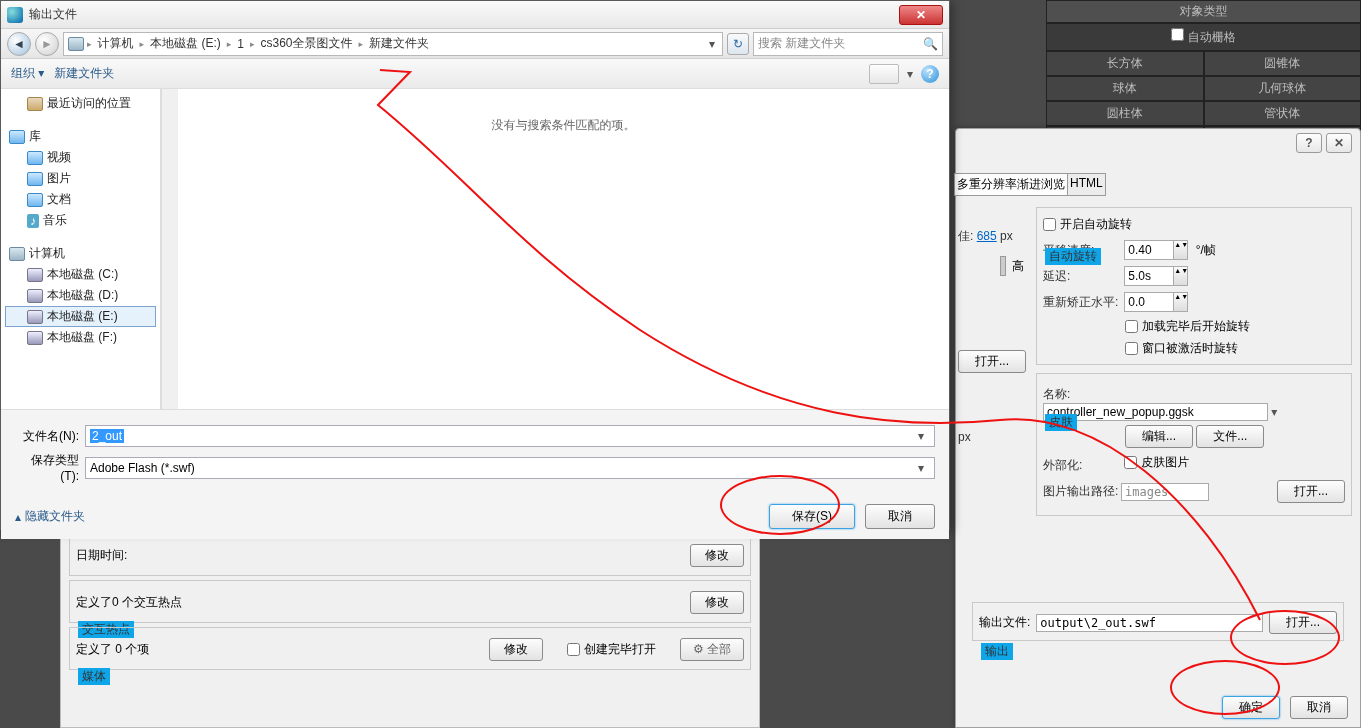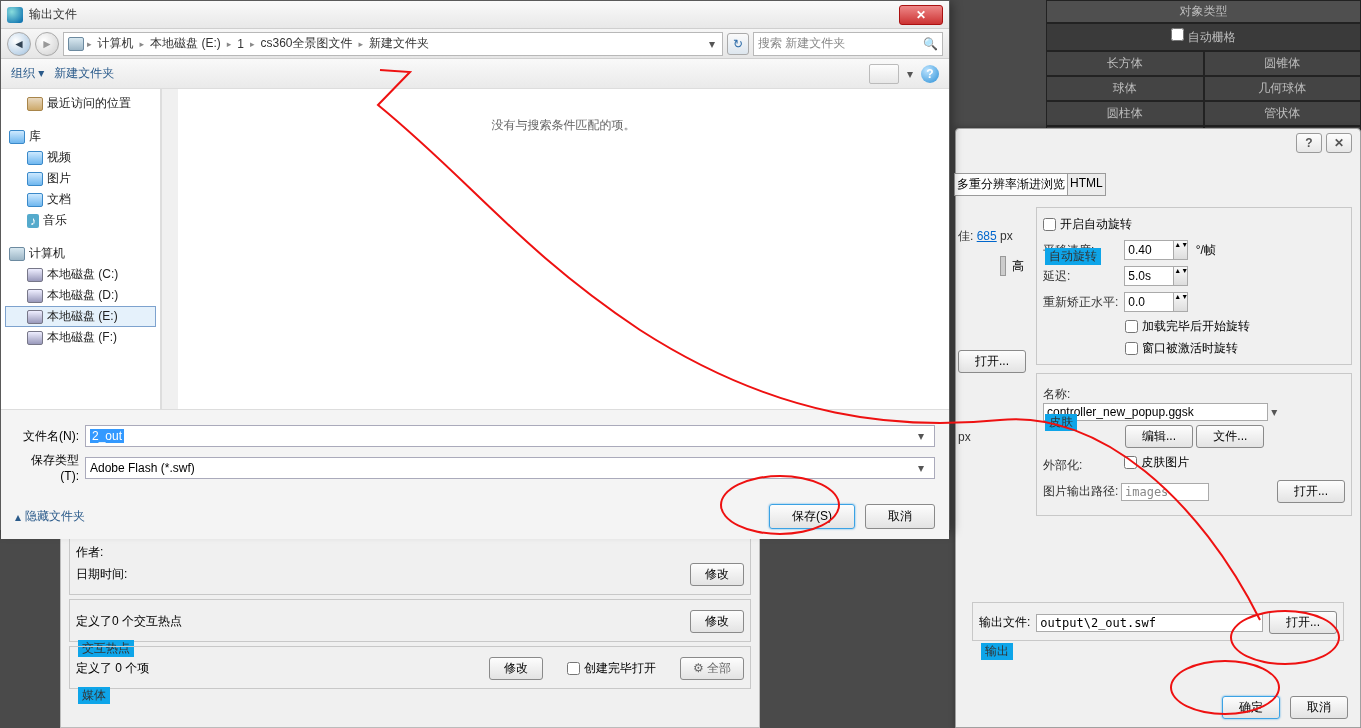--- a/index.html
+++ b/index.html
@@ -225,23 +225,20 @@
 </div>
 <div class="peek-hi">
   <div class="peek-sld"></div>
   <span>高</span>
 </div>
 <div class="peek-px">px</div>
 
 <div class="lower">
   <div class="grp">
     <div class="line">
-        <span>作者:</span>
-      </div>
-    <div class="line">
       <span>日期时间:</span>
       <span class="smallbtn">修改</span>
     </div>
   </div>
   <div class="grp">
     <span class="legend">交互热点</span>
     <div class="line">
       <span>定义了0 个交互热点</span>
       <span class="smallbtn">修改</span>
     </div>

